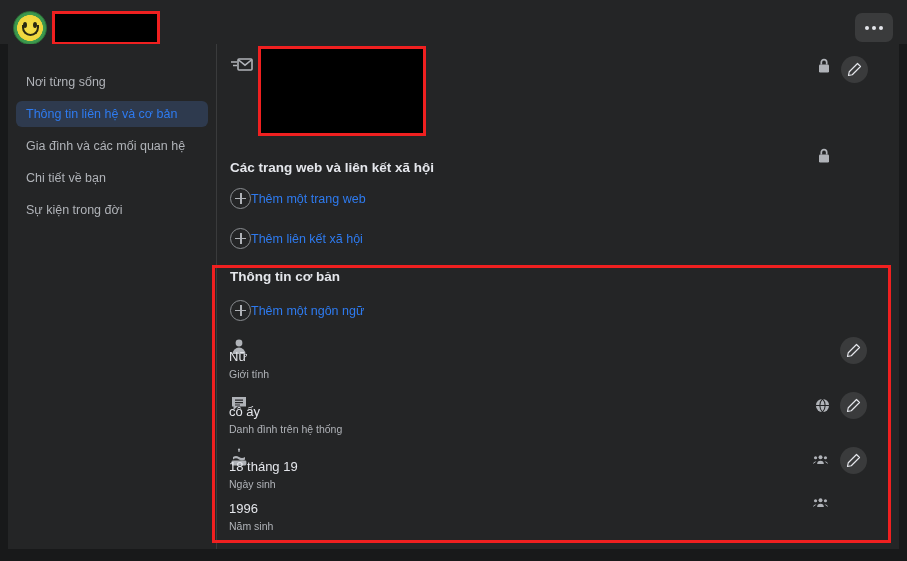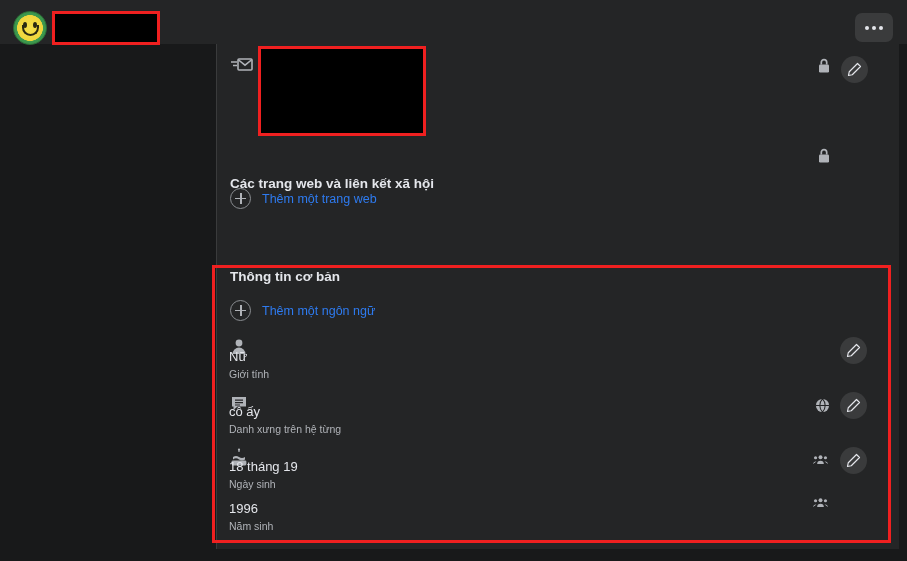--- a/index.html
+++ b/index.html
@@ -54,21 +54,21 @@
     display: flex; align-items: center; padding: 0 10px;
     border-radius: 6px; font-size: 12.5px; color: #b0b3b8; cursor: pointer;
     white-space: nowrap;
   }
   .side-item.clipped { color: #b0b3b8; }
   .side-item.active { background: #2e3a4e; color: #2e7bf0; }
   .sec-title {
     position: absolute; font-size: 13.5px; font-weight: bold; color: #e4e6eb;
   }
   .add-link {
-    position: absolute; display: flex; align-items: center; gap: 11px; cursor: pointer;
+    position: absolute; display: flex; align-items: center; cursor: pointer;
   }
   .add-link .circ {
     width: 21px; height: 21px; border-radius: 50%; border: 1px solid #8a8d91;
     position: relative; flex: none;
   }
   .add-link .circ::before, .add-link .circ::after {
     content: ""; position: absolute; background: #b0b3b8;
   }
   .add-link .circ::before { left: 4px; top: 9px; width: 11px; height: 1.4px; }
   .add-link .circ::after { left: 9.3px; top: 4px; width: 1.4px; height: 11px; }
@@ -104,20 +104,38 @@
     <div class="name-redact"></div>
     <div class="more-btn">
       <span class="dots">
           <i></i>
           <i></i>
           <i></i>
         </span>
     </div>
   </div>
 
+  <div class="sidebar">
+    <div class="side-item clipped" style="top:-6px"></div>
+    <div class="side-item" style="top:25px">
+      <span>Nơi từng sống</span>
+    </div>
+    <div class="side-item active" style="top:57px">
+      <span>Thông tin liên hệ và cơ bản</span>
+    </div>
+    <div class="side-item" style="top:89px">
+      <span>Gia đình và các mối quan hệ</span>
+    </div>
+    <div class="side-item" style="top:121px">
+      <span>Chi tiết về bạn</span>
+    </div>
+    <div class="side-item" style="top:153px">
+      <span>Sự kiện trong đời</span>
+    </div>
+  </div>
 
   <div class="content">
 
     <svg style="position:absolute;left:14px;top:12px" width="22" height="18" viewBox="0 0 22 18">
       <rect x="7" y="3" width="14" height="11" rx="1" fill="none" stroke="#b0b3b8" stroke-width="1.6"></rect>
       <path d="M7.6 4 L14 9.2 L20.4 4" fill="none" stroke="#b0b3b8" stroke-width="1.6"></path>
       <path d="M0 6 H6 M2 9.5 H6" stroke="#b0b3b8" stroke-width="1.6"></path>
     </svg>
 
     <svg style="position:absolute;left:600px;top:14px" width="14" height="16" viewBox="0 0 14 16">
@@ -128,27 +146,31 @@
       <rect x="2" y="6.5" width="10" height="8" rx="1.2" fill="#b0b3b8"></rect>
       <path d="M4.3 6.5 V4.3 a2.7 2.7 0 0 1 5.4 0 V6.5" fill="none" stroke="#b0b3b8" stroke-width="1.7"></path>
     </svg>
 
     <div class="pencil-btn" style="left:624px;top:12px">
       <svg width="15" height="15" viewBox="0 0 16 16">
         <path d="M11.2 1.6 L14.4 4.8 L5.6 13.6 L1.6 14.4 L2.4 10.4 Z" fill="none" stroke="#e4e6eb" stroke-width="1.3" stroke-linejoin="round"></path>
       </svg>
     </div>
 
-    <div class="sec-title" style="left:13px;top:132px">Các trang web và liên kết xã hội</div>
+    <div class="sec-title" style="left:13px;top:116px">Các trang web và liên kết xã hội</div>
 
     <div class="add-link" style="left:13px;top:144px">
       <span class="circ"></span>
       <span class="lbl">Thêm một trang web</span>
     </div>
 
+    <div class="add-link" style="left:13px;top:184px">
+      <span class="circ"></span>
+      <span class="lbl">Thêm liên kết xã hội</span>
+    </div>
 
     <div class="sec-title" style="left:13px;top:225px">Thông tin cơ bản</div>
 
     <div class="add-link" style="left:13px;top:256px">
       <span class="circ"></span>
       <span class="lbl">Thêm một ngôn ngữ</span>
     </div>
   </div>
 
   <svg style="position:absolute;left:230px;top:338px" width="18" height="18" viewBox="0 0 18 18">
@@ -167,21 +189,21 @@
     </svg>
   </div>
 
   <svg style="position:absolute;left:230px;top:394px" width="18" height="18" viewBox="0 0 18 18">
     <path d="M2 3 h14 v9.5 h-8.5 L3.5 16 v-3.5 H2 Z" fill="#b0b3b8"></path>
     <path d="M5 6.2 h8 M5 8.6 h8 M5 11 h5" stroke="#242526" stroke-width="1.2"></path>
   </svg>
   <div class="info-row" style="top:392px">
     <div class="info-txt">
       <div class="val">cô ấy</div>
-      <div class="sub">Danh xưng trên hệ từng</div>
+      <div class="sub">Danh đình trên hệ thống</div>
     </div>
   </div>
   <svg class="priv-icon" style="left:815px;top:398px" width="15" height="15" viewBox="0 0 16 16">
     <circle cx="8" cy="8" r="7" fill="#b0b3b8"></circle>
     <path d="M1 8 h14 M8 1 a10 10 0 0 1 0 14 a10 10 0 0 1 0 -14" fill="none" stroke="#242526" stroke-width="1.1"></path>
   </svg>
   <div class="pencil-btn" style="left:840px;top:392px">
     <svg width="15" height="15" viewBox="0 0 16 16">
       <path d="M11.2 1.6 L14.4 4.8 L5.6 13.6 L1.6 14.4 L2.4 10.4 Z" fill="none" stroke="#e4e6eb" stroke-width="1.3" stroke-linejoin="round"></path>
     </svg>

